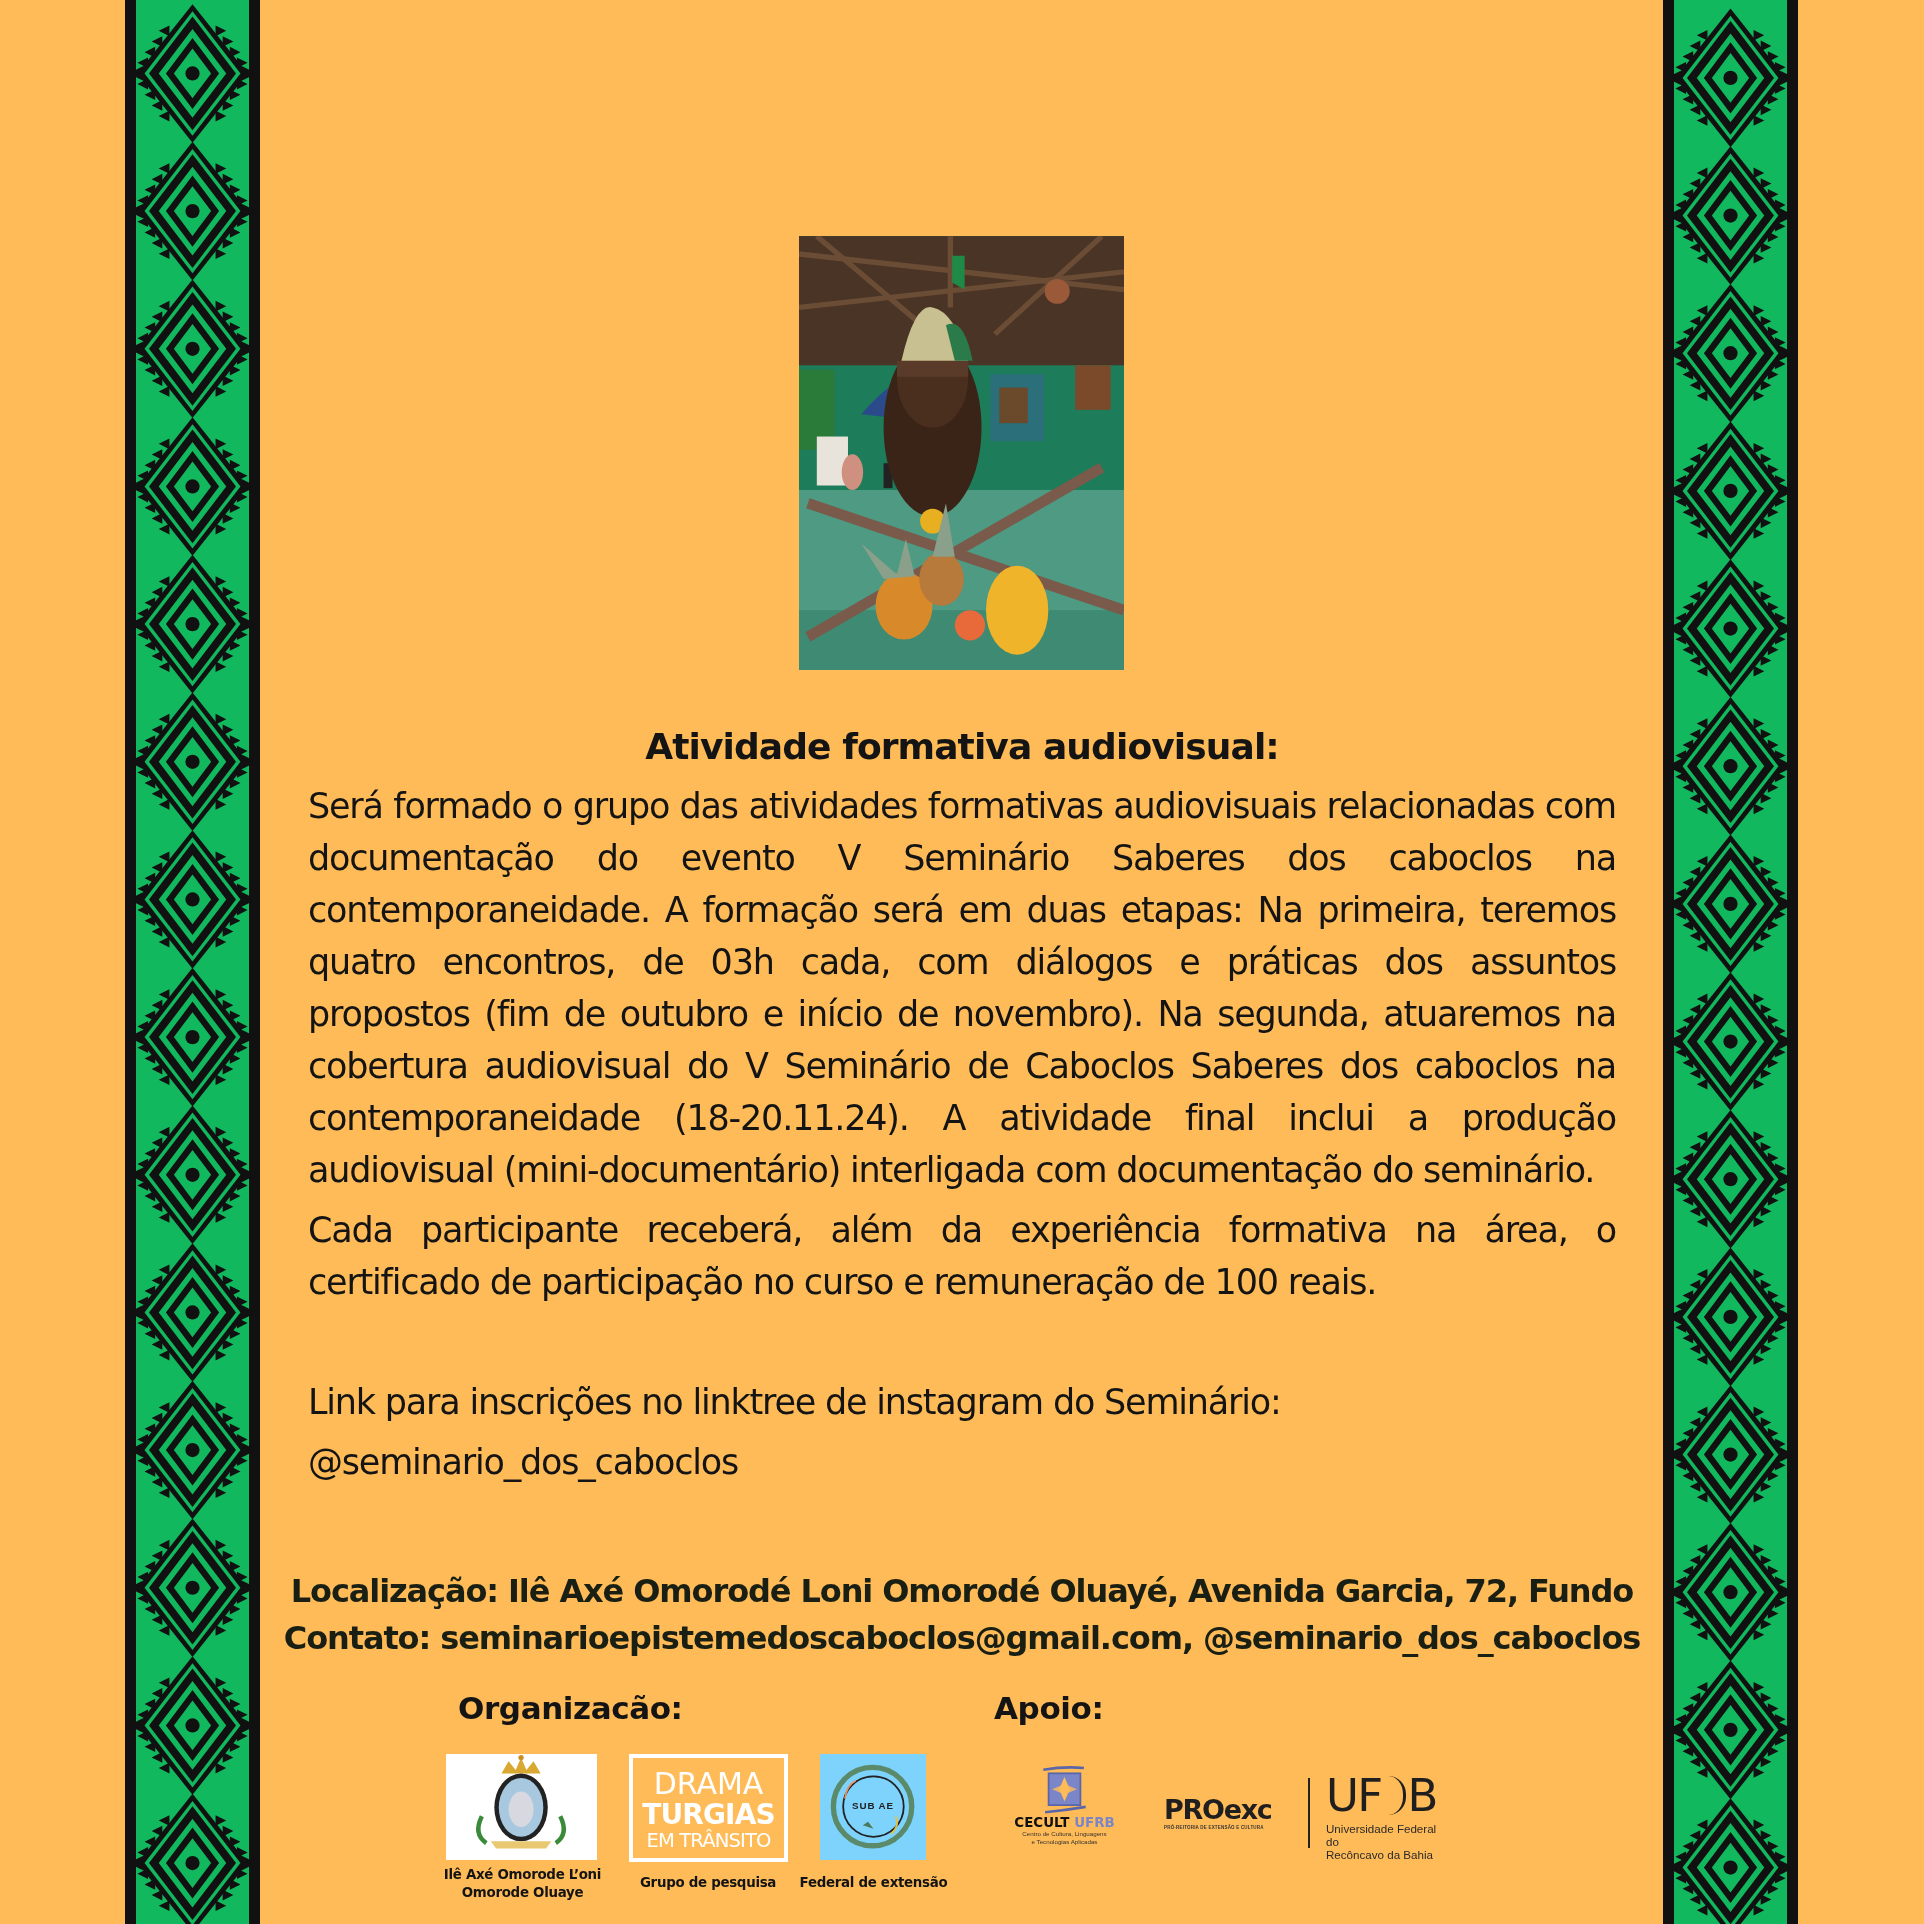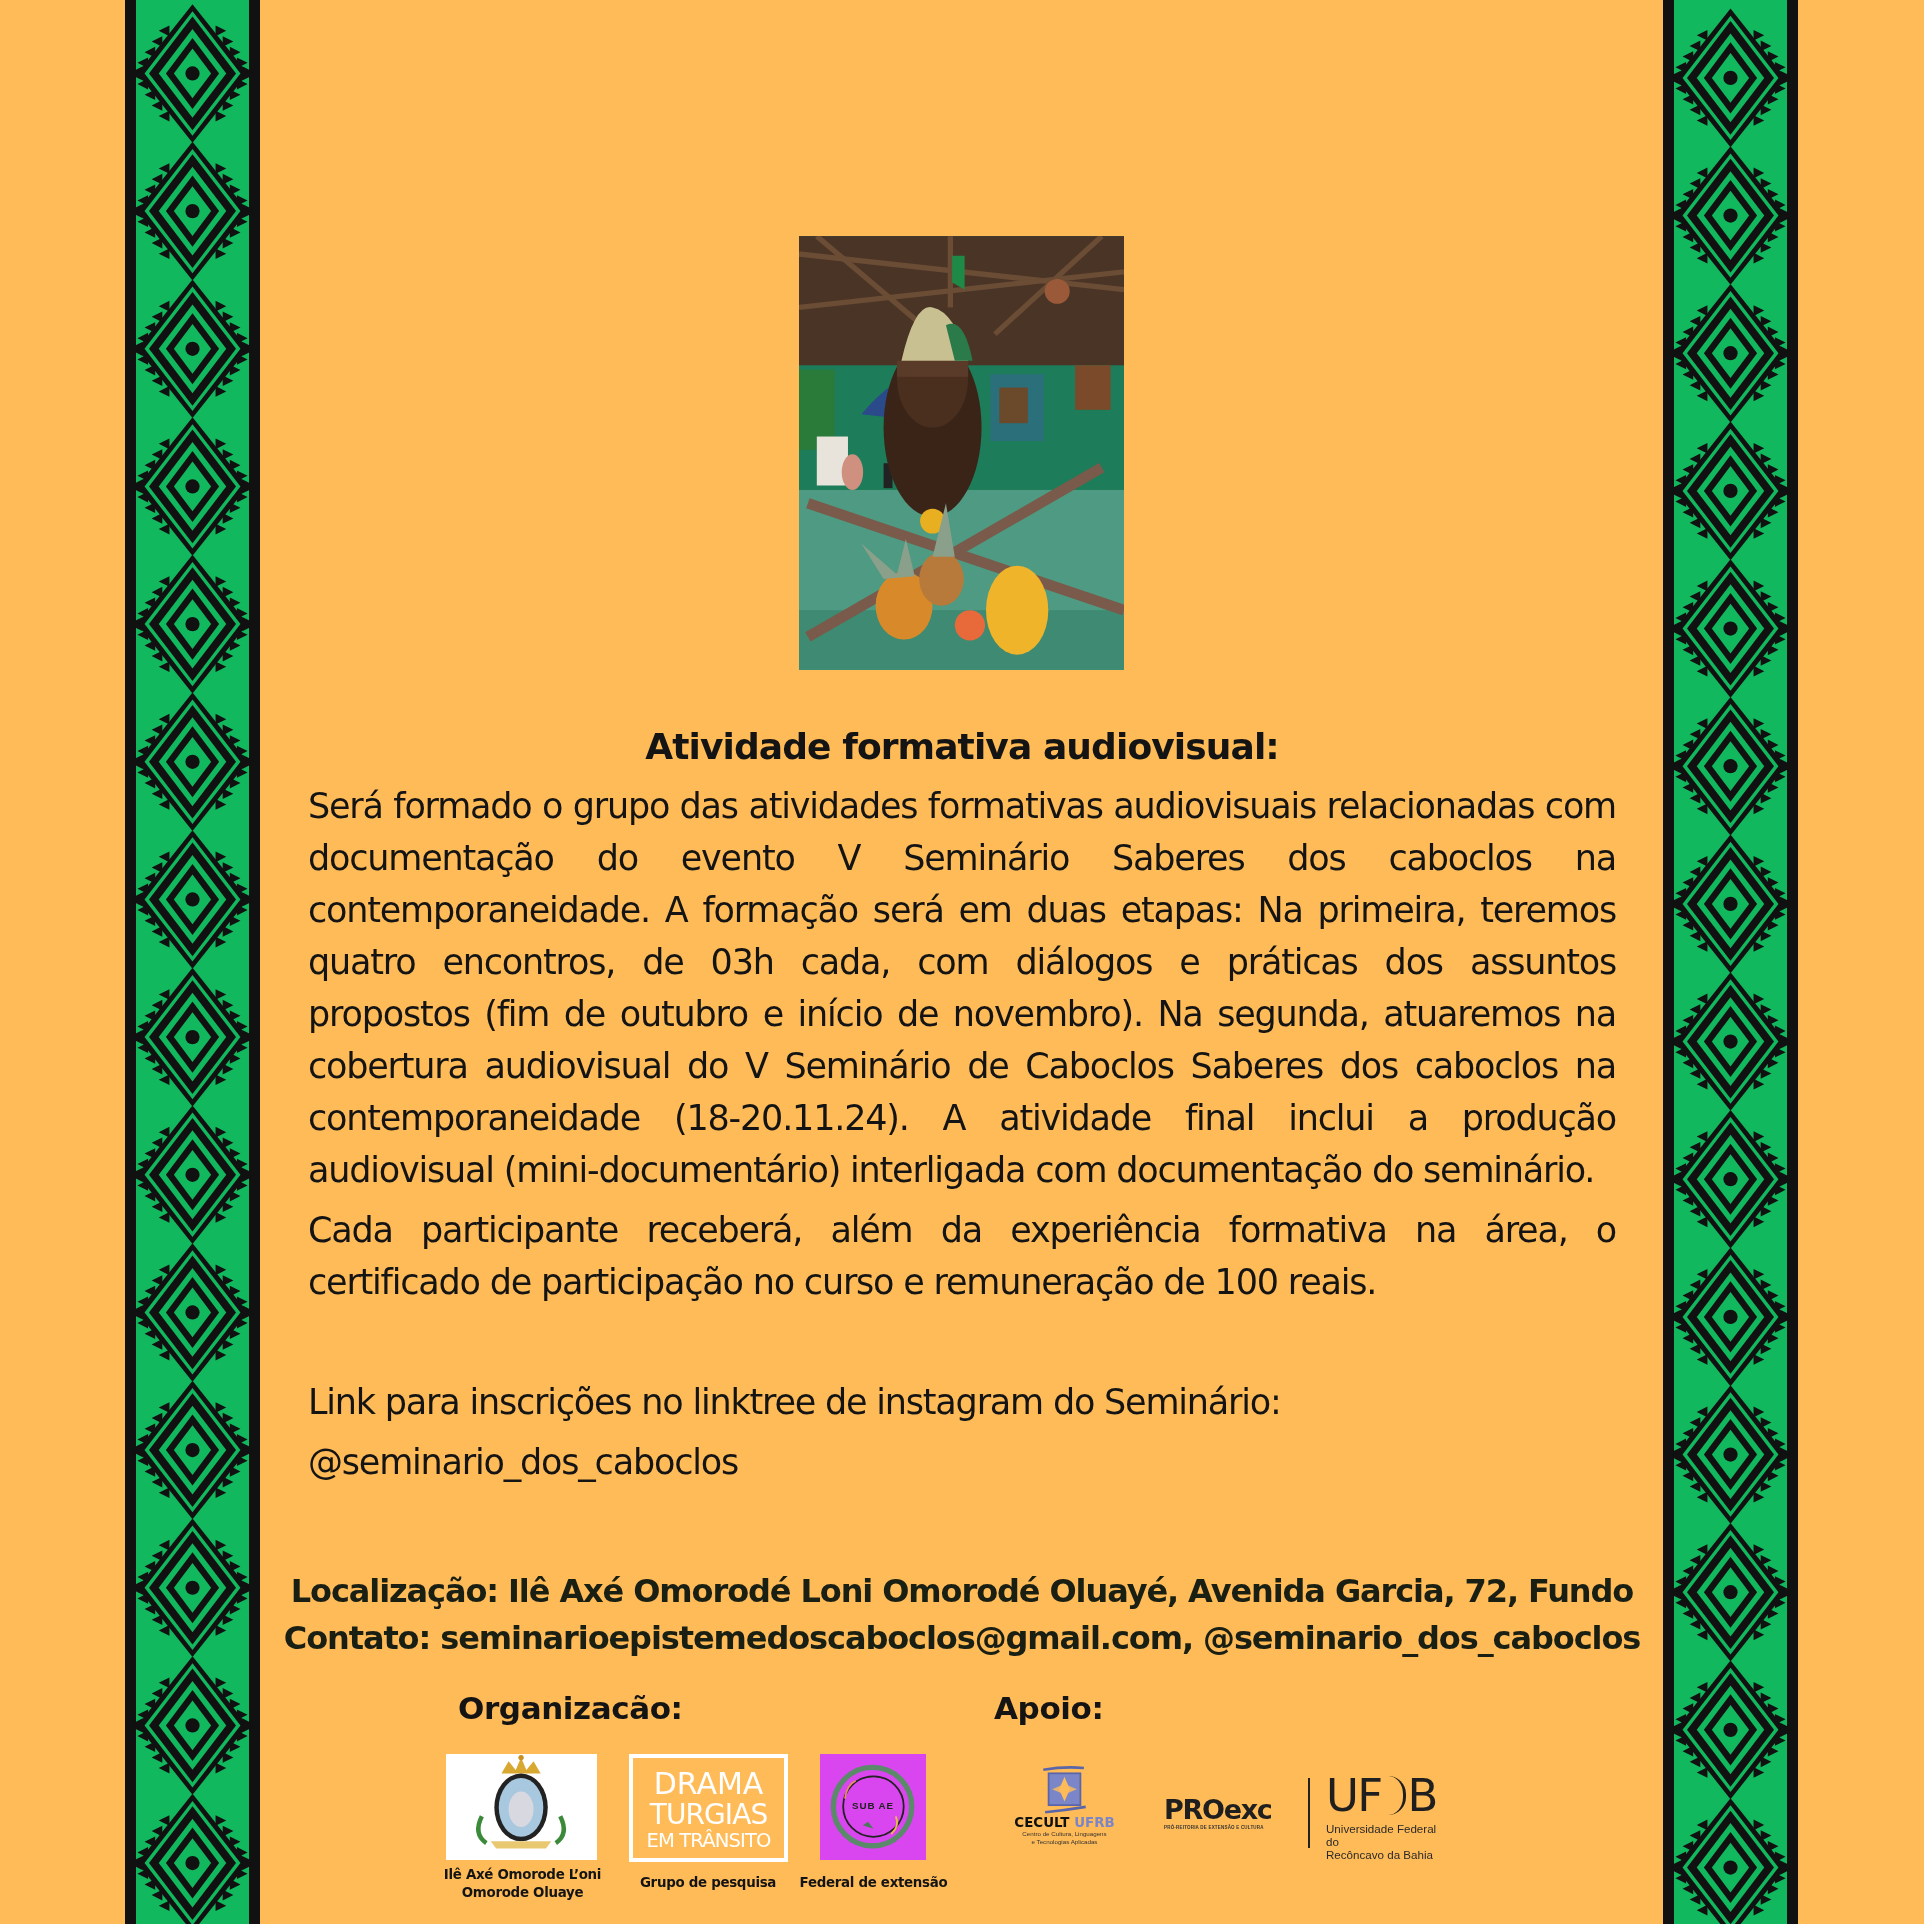--- a/index.html
+++ b/index.html
@@ -217,26 +217,26 @@
     <path d="M50,98 L118,98 L112,106 L56,106 Z" fill="#e8c870"></path>
   </svg>
 </div>
 <div class="logo-cap" style="left:428px; top:1866px; width:189px;">
   <div>Ilê Axé Omorode L’oni</div>
   <div>Omorode Oluaye</div>
 </div>
 
 <div class="logo" style="left:629px; top:1754px; width:159px; height:108px; border:4.5px solid #fff; box-sizing:border-box; color:#fff; text-align:center; font-family:'DejaVu Sans',sans-serif;">
   <div style="font-weight:normal; font-size:30px; line-height:32px; margin-top:10px; letter-spacing:0px;">DRAMA</div>
-  <div style="font-weight:normal; font-size:28px; line-height:29px; letter-spacing:-0.9px;">TURGIAS</div>
+  <div style="font-weight:bold; font-size:28px; line-height:29px; letter-spacing:-0.9px;">TURGIAS</div>
   <div style="font-size:19.6px; line-height:23px; letter-spacing:-0.9px;">EM TRÂNSITO</div>
 </div>
 <div class="logo-cap" style="left:628px; top:1874px; width:160px;">Grupo de pesquisa</div>
 
-<div class="logo" style="left:820px; top:1754px; width:106px; height:106px; background:#d946ef;">
+<div class="logo" style="left:820px; top:1754px; width:106px; height:106px; background:#7dd3fc;">
   <svg width="106" height="106" viewBox="0 0 119 119">
     <circle cx="59" cy="59" r="44" fill="none" stroke="#5a8a6a" stroke-width="6"></circle>
     <circle cx="60" cy="59" r="34" fill="none" stroke="#222" stroke-width="2"></circle>
     <path d="M28,50 Q30,35 40,30" stroke="#e89060" stroke-width="2" fill="none"></path>
     <path d="M85,70 Q90,80 80,90" stroke="#e8c040" stroke-width="2" fill="none"></path>
     <path d="M48,80 L60,84 L54,76 Z" fill="#4a7a5a"></path>
   </svg>
   <div style="position:absolute; left:0; right:0; top:46px; text-align:center; font-size:9.8px; font-weight:bold; letter-spacing:0.9px; color:#222;">SUB AE</div>
 </div>
 <div class="logo-cap" style="left:789px; top:1874px; width:169px;">Federal de extensão</div>

